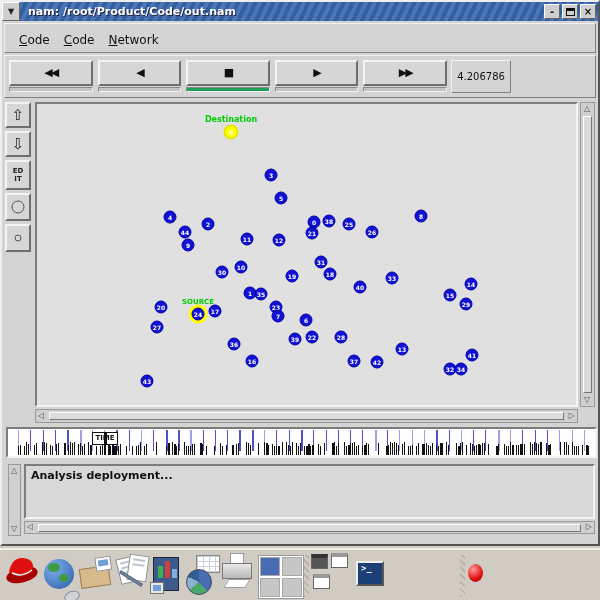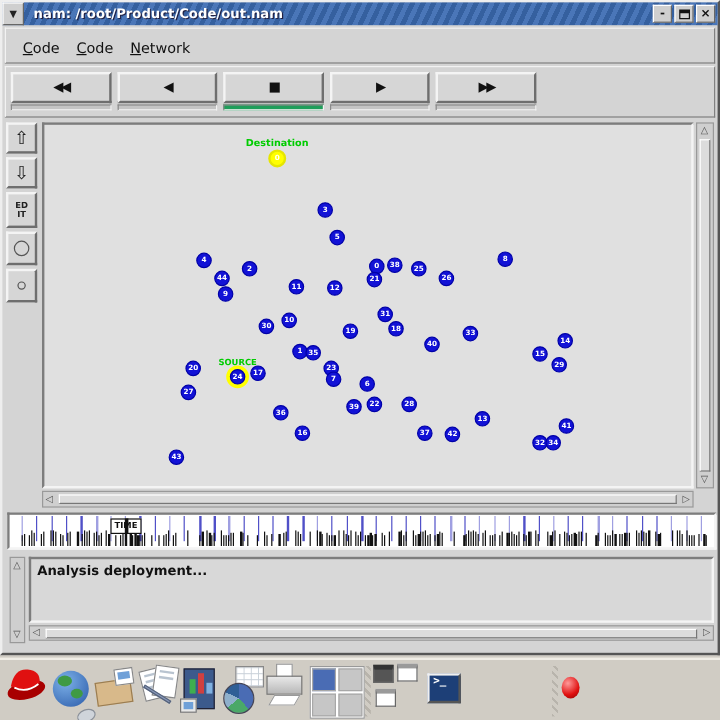--- a/index.html
+++ b/index.html
@@ -218,20 +218,21 @@
           </div>
           <div class="pb-btn">
             <div class="pb-face">▶</div>
             <div class="pb-strip"></div>
           </div>
           <div class="pb-btn">
             <div class="pb-face">▶▶</div>
             <div class="pb-strip"></div>
           </div>
         </div>
+      <div class="time-panel">4.206786</div>
     </div>
 
     <div class="side-toolbar">
       <div class="tool-btn">
         <div class="tool-glyph">⇧</div>
         </div>
       <div class="tool-btn">
         <div class="tool-glyph">⇩</div>
         </div>
       <div class="tool-btn">

